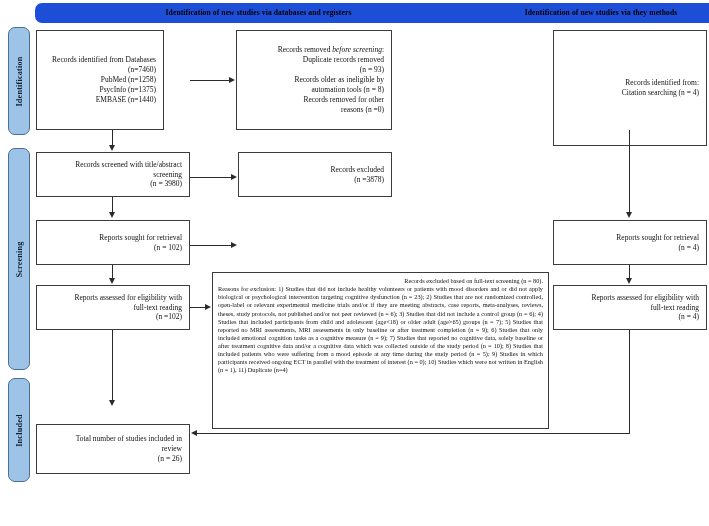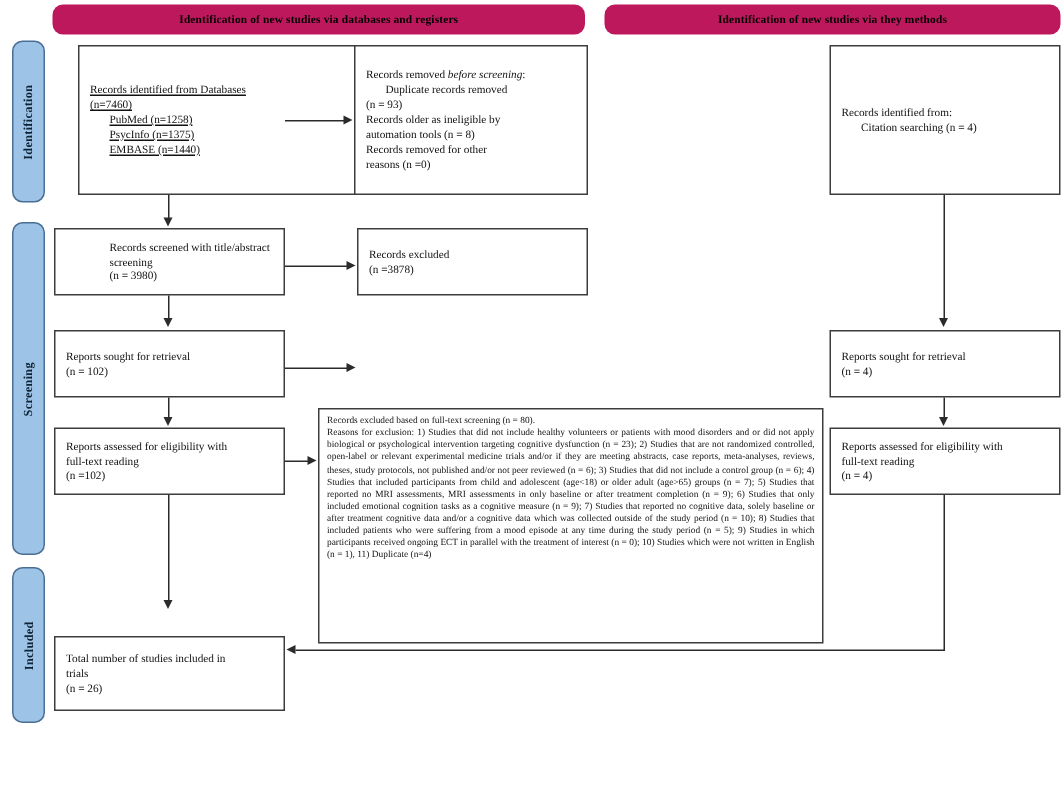--- a/index.html
+++ b/index.html
@@ -15,31 +15,32 @@
   #diagram {
     position: relative;
     width: 709px;
     height: 526px;
     background: #ffffff;
     overflow: hidden;
   }
   
   .hdr {
     position: absolute;
-    background: #be185d;
+    background: #1d4ed8;
     border-radius: 7px;
     color: #000000;
     font-weight: bold;
     font-size: 7.6px;
     letter-spacing: .1px;
     display: flex;
     align-items: center;
     justify-content: center;
     text-align: center;
     line-height: 1.1;
+    padding-left: 46px;
   }
   
   .rail {
     position: absolute;
     background: #9dc3e6;
     border: 1px solid #4a6f94;
     border-radius: 7px;
     color: #0d2235;
     font-weight: bold;
     font-size: 8.2px;
@@ -59,20 +60,21 @@
     background: #ffffff;
     border: 1.2px solid #3c3c3c;
     box-sizing: border-box;
     font-size: 7.5px;
     line-height: 1.32;
     color: #111111;
     padding: 5px 7px;
     display: flex;
     flex-direction: column;
     justify-content: center;
+    align-items: flex-end;
   }
   .box .ln { white-space: pre-wrap; }
   .ind1 { padding-left: 13px; }
   .box.excl {
     justify-content: flex-start;
     font-size: 6.25px;
     line-height: 1.30;
     padding: 4px 5px 4px 5px;
   }
   .box.excl .just { text-align: justify; }
@@ -120,39 +122,39 @@
   <div class="rail" style="left:8px; top:27px; width:20px; height:106px;">
     <span>Identification</span>
   </div>
   <div class="rail" style="left:8px; top:148px; width:20px; height:220px;">
     <span>Screening</span>
   </div>
   <div class="rail" style="left:8px; top:378px; width:20px; height:102px;">
     <span>Included</span>
   </div>
 
-  <div class="box" style="left:52px; top:30px; width:186px; height:100px;text-decoration:underline;">
+  <div class="box" style="left:36px; top:30px; width:128px; height:100px;">
     <div class="ln">Records identified from Databases</div>
     <div class="ln">(n=7460)</div>
     <div class="ln ind1">PubMed (n=1258)</div>
     <div class="ln ind1">PsycInfo (n=1375)</div>
     <div class="ln ind1">EMBASE (n=1440)</div>
   </div>
 
   <div class="box" style="left:236px; top:30px; width:156px; height:100px;">
     <div class="ln"><span>Records removed </span><em>before screening</em><span>:</span></div>
     <div class="ln ind1">Duplicate records removed</div>
     <div class="ln">(n = 93)</div>
     <div class="ln">Records older as ineligible by</div>
     <div class="ln">automation tools (n = 8)</div>
     <div class="ln">Records removed for other</div>
     <div class="ln">reasons (n =0)</div>
   </div>
 
-  <div class="box" style="left:553px; top:30px; width:154px; height:100px;">
+  <div class="box" style="left:553px; top:30px; width:154px; height:116px;">
     <div class="ln">Records identified from:</div>
     <div class="ln ind1">Citation searching (n = 4)</div>
   </div>
 
   <div class="box" style="left:36px; top:152px; width:154px; height:45px;padding-left:36px;">
     <div class="ln">Records screened with title/abstract</div>
     <div class="ln">screening</div>
     <div class="ln">(n = 3980)</div>
   </div>
 
@@ -184,21 +186,21 @@
   </div>
 
   <div class="box" style="left:553px; top:285px; width:154px; height:45px;">
     <div class="ln">Reports assessed for eligibility with</div>
     <div class="ln">full-text reading</div>
     <div class="ln">(n = 4)</div>
   </div>
 
   <div class="box" style="left:36px; top:408px; width:154px; height:50px;margin-top:16px;">
     <div class="ln">Total number of studies included in</div>
-    <div class="ln">trials</div>
+    <div class="ln">review</div>
     <div class="ln">(n = 26)</div>
   </div>
 
   <div class="ln-v" style="left:112px; top:130px; height:16px;"></div>
   <div class="arw down" style="left:109px; top:145px;"></div>
 
   <div class="ln-h" style="left:190px; top:80px; width:40px;"></div>
   <div class="arw right" style="left:229px; top:77px;"></div>
 
   <div class="ln-h" style="left:190px; top:177px; width:42px;"></div>

